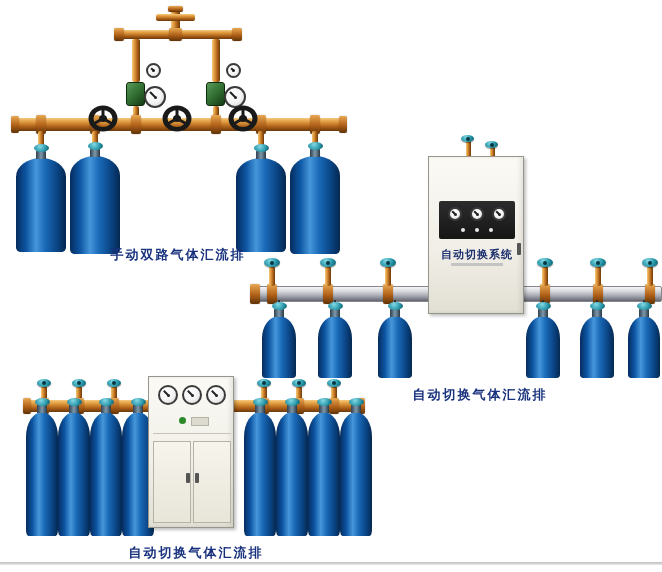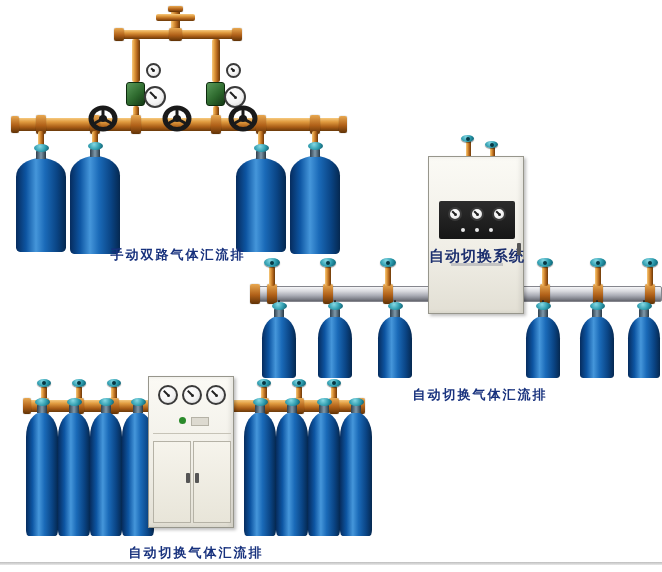--- a/index.html
+++ b/index.html
@@ -54,21 +54,21 @@
   
   .cabinet{background:linear-gradient(180deg,#fbfaf5 0%,#f0eee6 60%,#e2dfd4 100%);
            border:1px solid #97968c;box-sizing:border-box;
            box-shadow:2px 2px 3px rgba(0,0,0,.25), inset -3px 0 4px rgba(0,0,0,.08);}
   .panel-dark{background:linear-gradient(180deg,#2c2c2c,#161616);border-radius:2px;}
   .door{border:1px solid #b5b2a6;box-sizing:border-box;background:linear-gradient(180deg,#f6f4ec,#e8e5d9);}
   .handle{background:#555;border-radius:1px;}
   .dot{border-radius:50%;}
 
   .caption{text-align:center;font-weight:bold;font-size:13px;letter-spacing:2px;color:#17317d;}
-  .cab-title{text-align:center;font-weight:bold;font-size:15px;letter-spacing:1px;color:#1c2f6e;}
+  .cab-title{text-align:center;font-weight:bold;font-size:11px;letter-spacing:1px;color:#1c2f6e;}
   .tiny-line{background:#c4c4c4;}
   #bottom-rule{position:absolute;left:0;top:562px;width:662px;height:3px;
                background:linear-gradient(180deg,#bdbdbd,#e9e9e9);}
 </style>
 </head>
 <body>
 
 <div id="canvas">
 
   <div class="scene" style="left:8px;top:6px;width:340px;height:258px">

